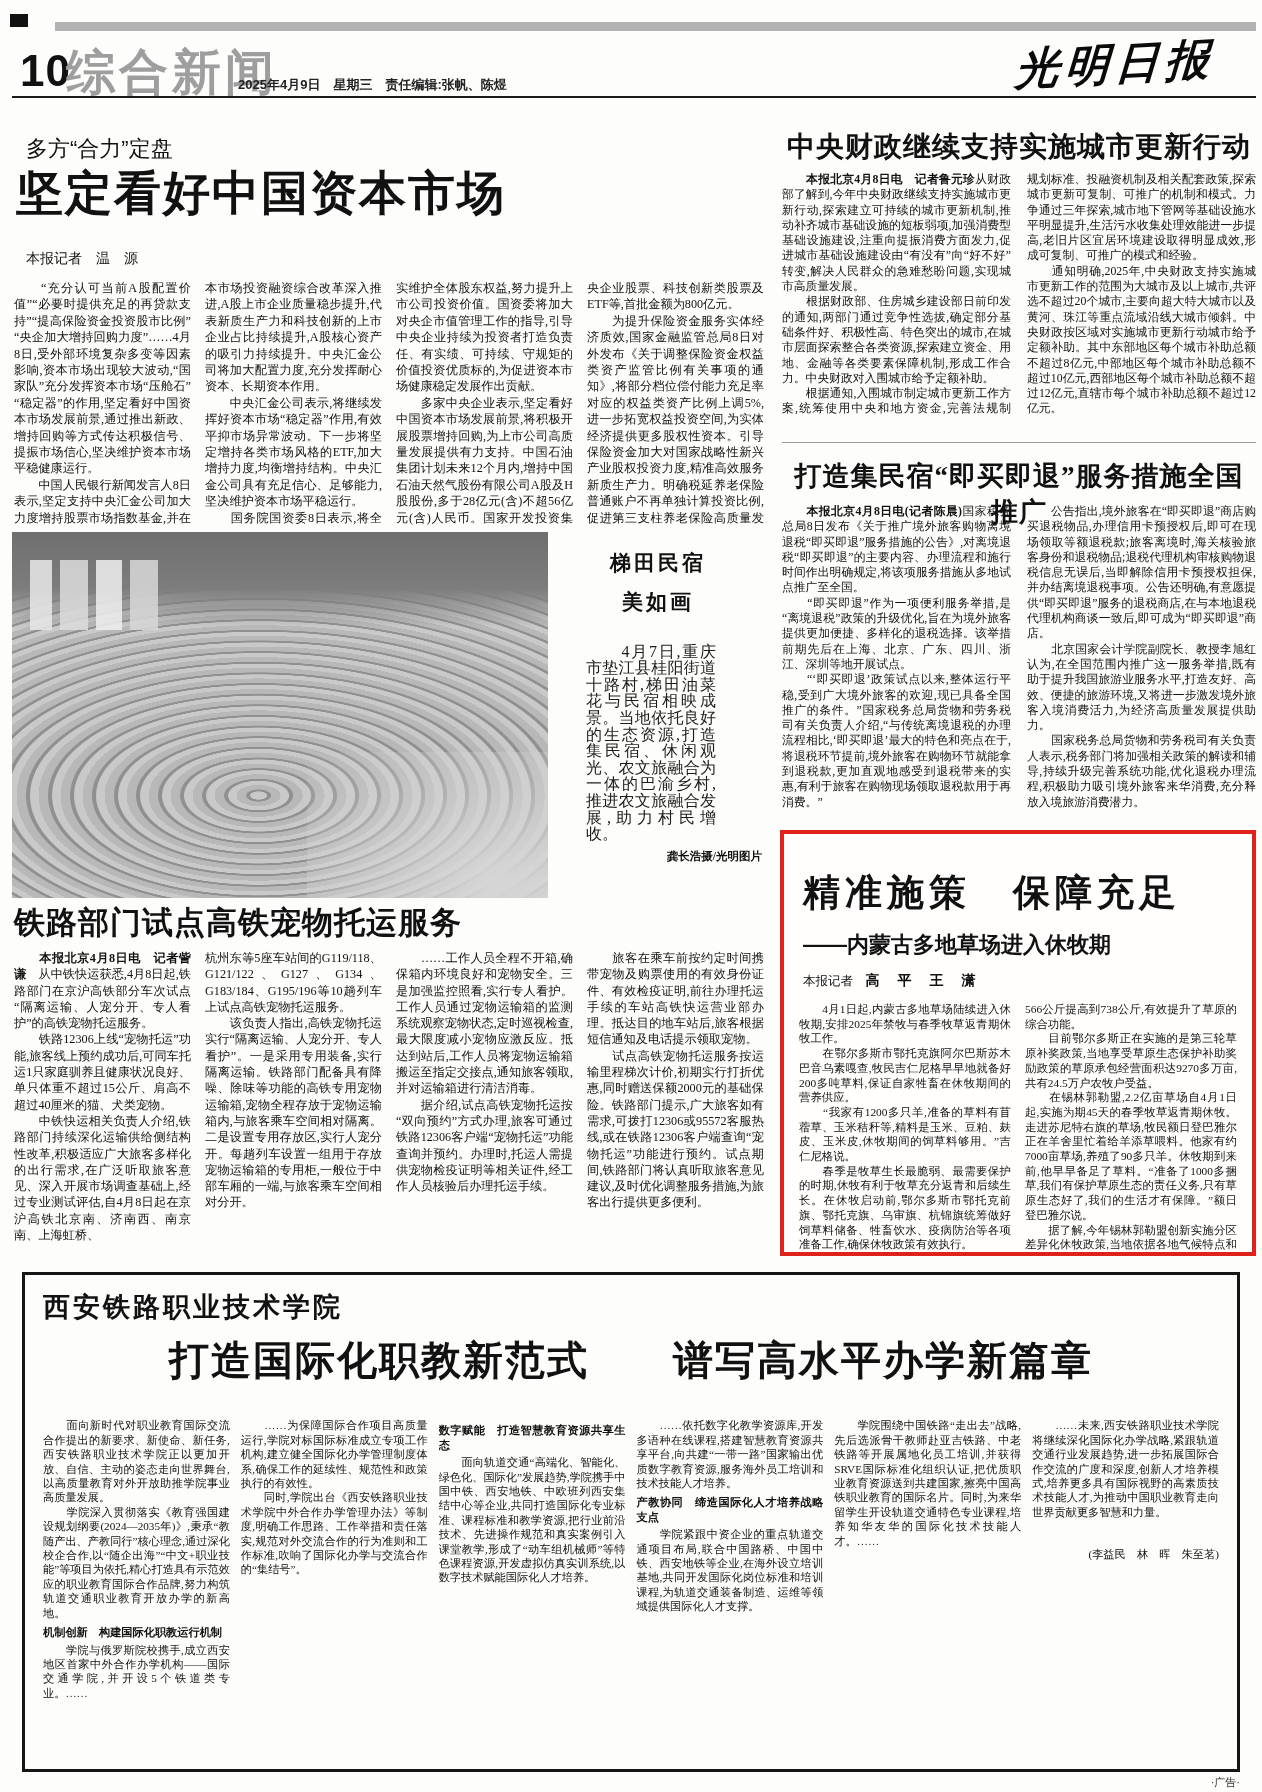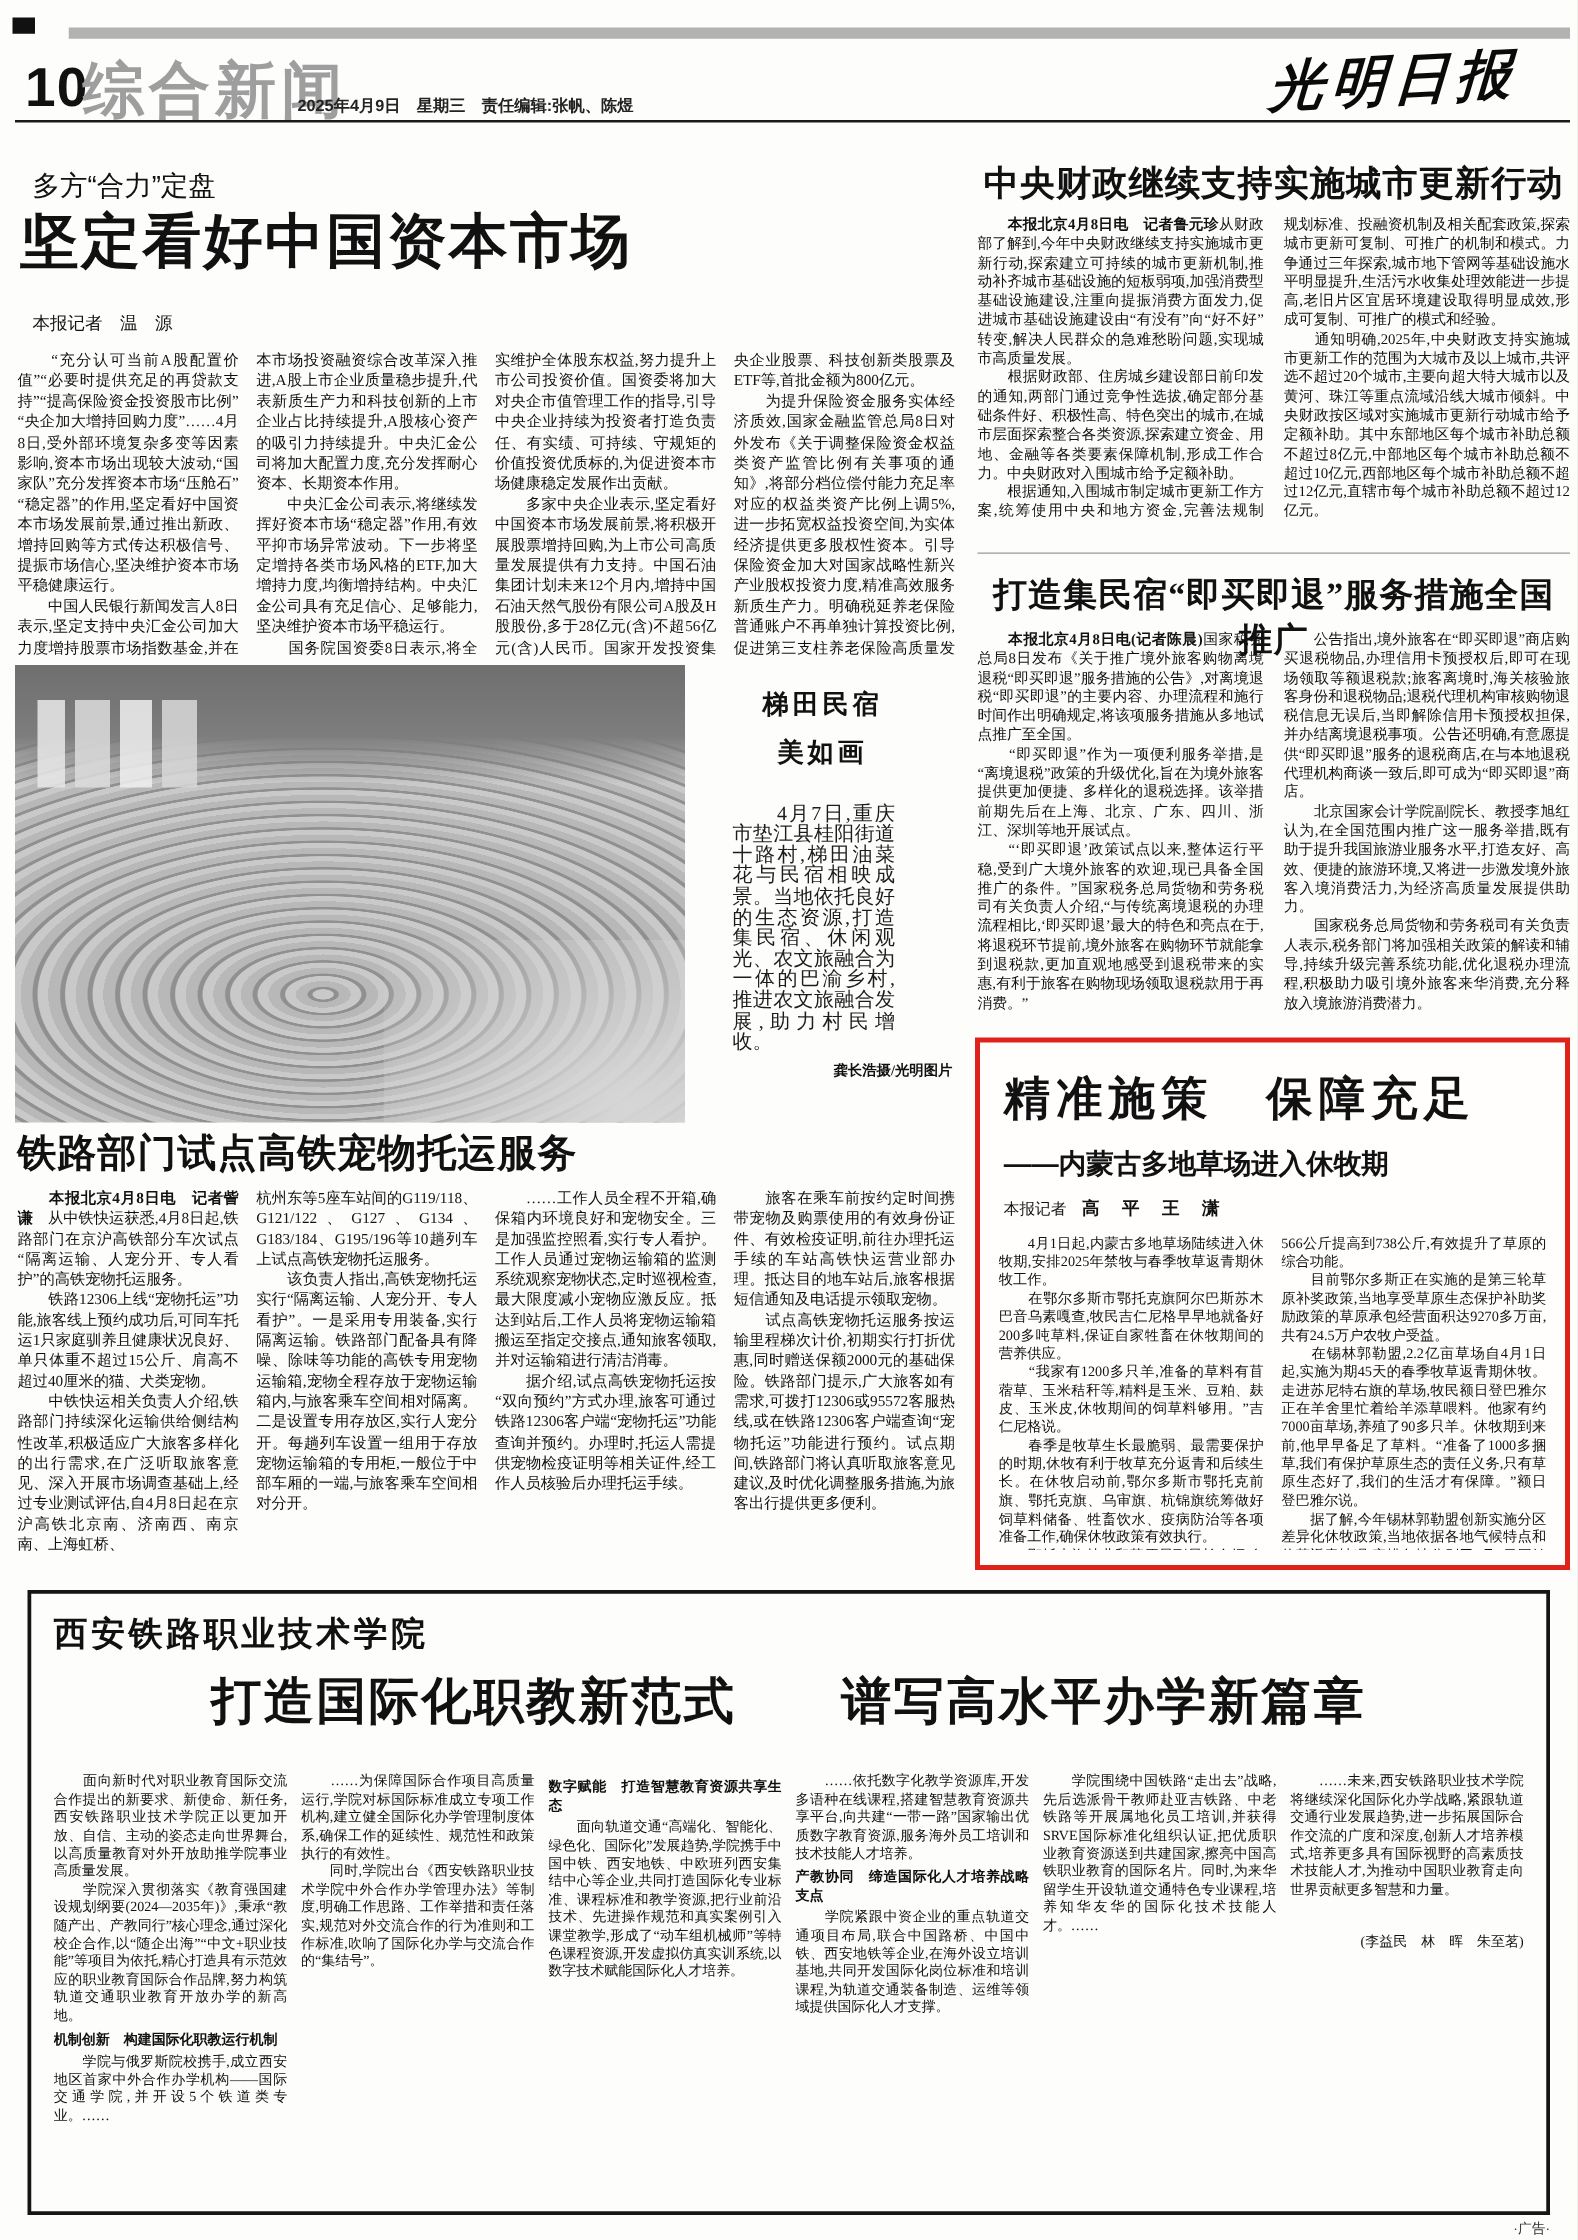--- a/index.html
+++ b/index.html
@@ -43,21 +43,21 @@
   #rail-title{left:14px;top:902px;font-size:31px;font-weight:900;letter-spacing:1px;}
   #rail-cols{left:14px;top:950px;width:750px;height:302px;gap:14px;font-size:12.2px;line-height:16.3px;}
   .lede{font-weight:700;}
   
   #urban-title{left:782px;top:128px;width:474px;text-align:center;font-size:28px;font-weight:900;letter-spacing:1px;}
   #urban-cols{left:782px;top:172px;width:474px;height:242px;gap:16px;font-size:11.8px;line-height:15.3px;}
   #right-rule{left:782px;top:442px;width:474px;height:1px;background:#999;}
   #tax-title{left:782px;top:458px;width:474px;text-align:center;font-size:27px;font-weight:900;letter-spacing:1px;}
   #tax-cols{left:782px;top:504px;width:474px;height:320px;gap:16px;font-size:11.8px;line-height:15.3px;}
   
-  #red-box{left:780px;top:830px;width:476px;height:426px;border:4px solid #e0231a;background:#fffefd;box-sizing:border-box;padding:14px 15px 10px;}
+  #red-box{left:780px;top:830px;width:476px;height:426px;border:4px solid #e0231a;background:#fffefd;box-sizing:border-box;padding:28px 15px 10px;}
   #graz-title{font-size:37px;font-weight:900;letter-spacing:5px;margin:6px 0 0 4px;}
   #graz-subtitle{font-family:"Liberation Sans",sans-serif;font-size:22px;font-weight:600;margin:12px 0 0 4px;}
   #graz-byline{font-size:12.5px;margin:12px 0 0 4px;}
   #graz-byline b{font-size:14px;letter-spacing:2px;}
   #graz-cols{display:flex;gap:14px;margin-top:12px;height:252px;font-size:11.4px;line-height:14.7px;justify-content:space-between;}
   
   #academy-box{left:22px;top:1272px;width:1218px;height:500px;border:3px solid #151515;box-sizing:border-box;padding:14px 18px 6px;}
   #acad-org{font-size:27px;font-weight:900;letter-spacing:3px;}
   #acad-headline{text-align:center;font-size:40px;font-weight:900;letter-spacing:2px;margin-top:8px;}
   #acad-cols{display:flex;gap:11px;margin-top:16px;height:352px;font-size:11.2px;line-height:14.4px;}

